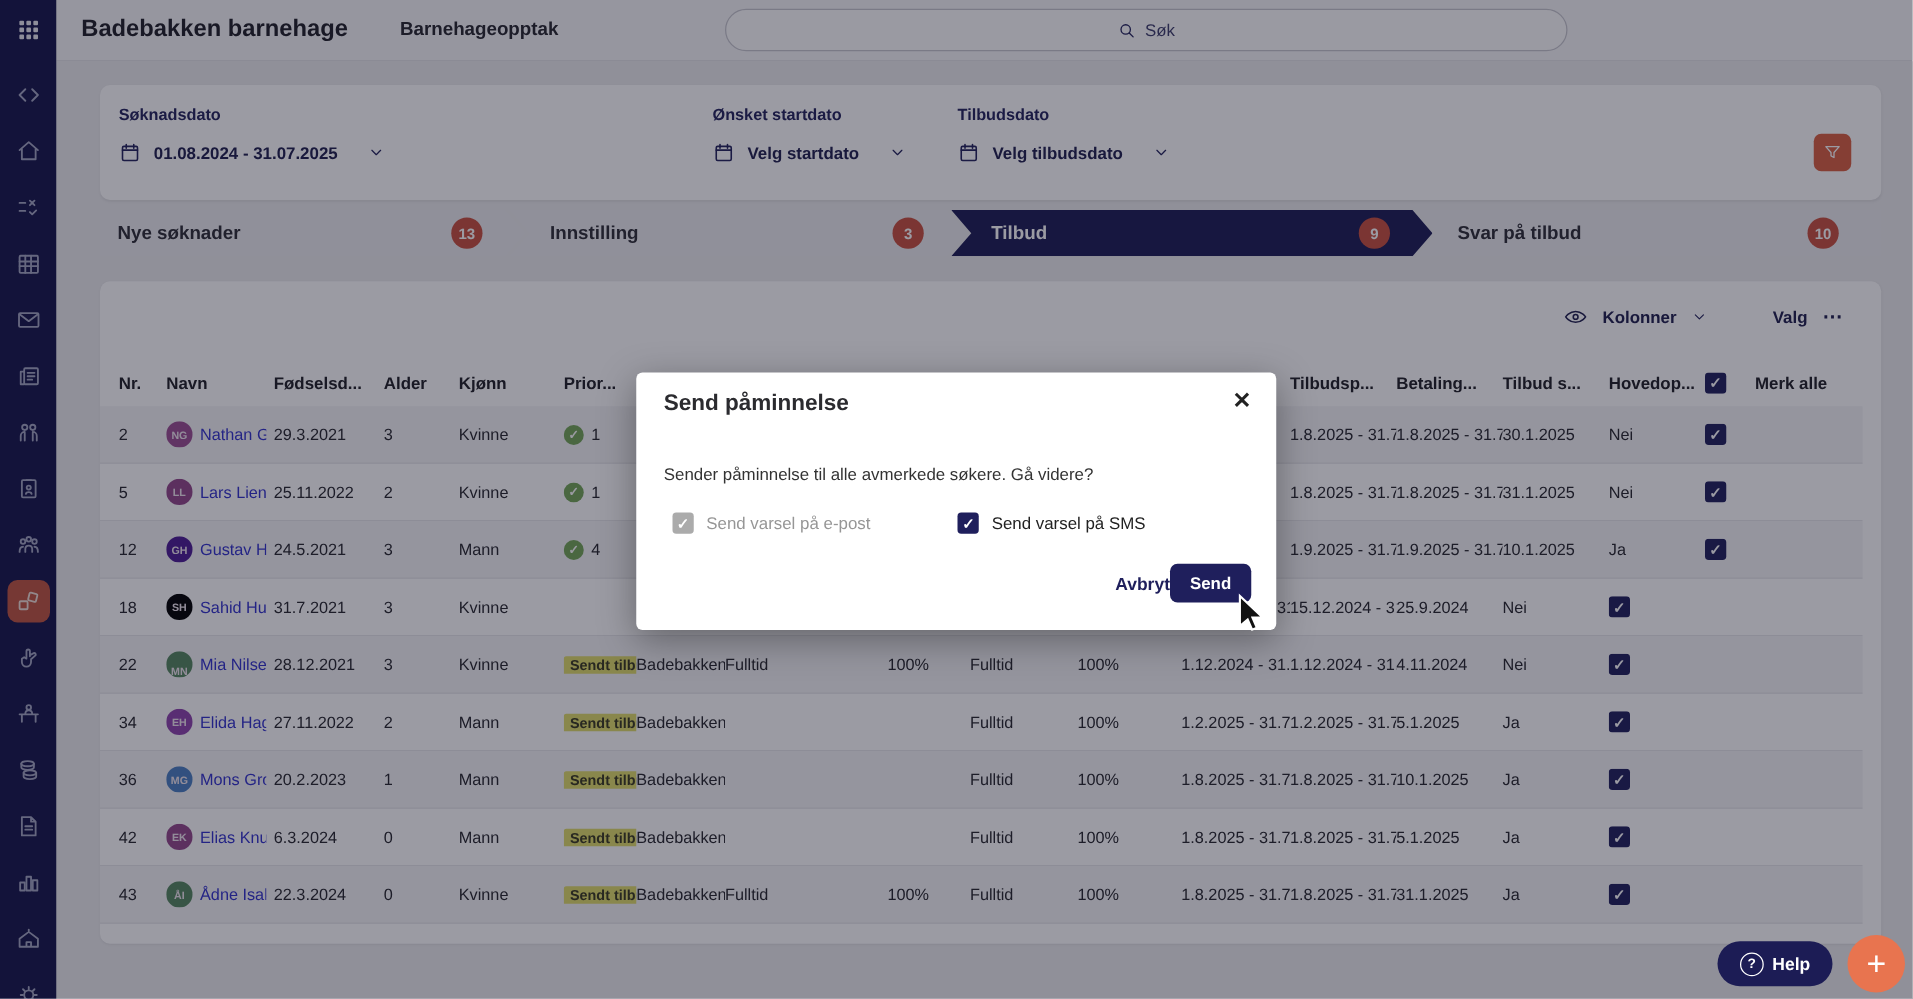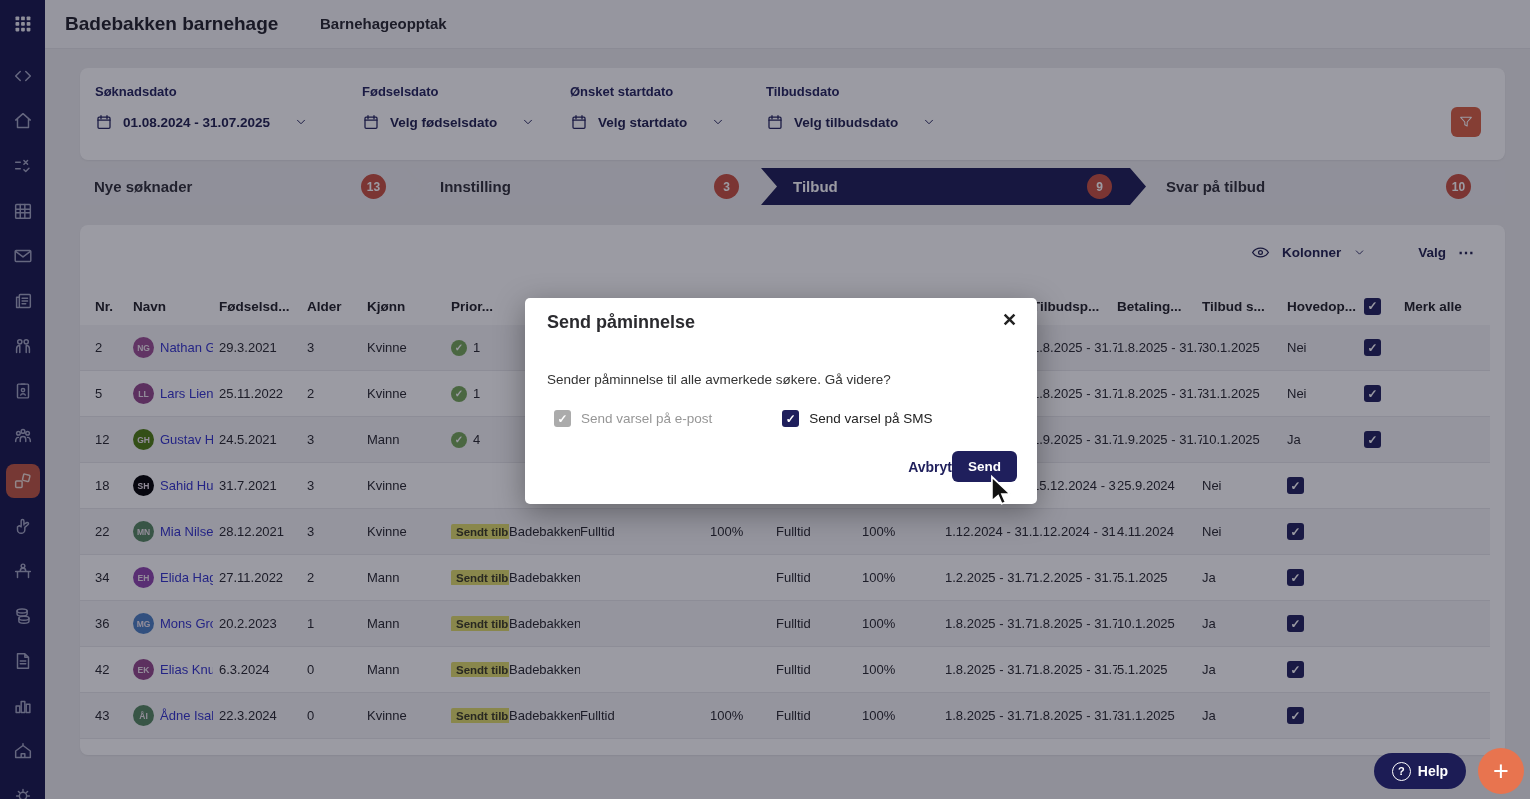--- a/index.html
+++ b/index.html
@@ -78,21 +78,21 @@
   .pcheck{width:16px;height:16px;border-radius:50%;background:#74a657;color:#fff;font-size:10px;font-weight:700;
           display:flex;align-items:center;justify-content:center;}
   .sbadge{background:#e0dc6a;color:#3a3a20;font-size:11.5px;font-weight:600;padding:2px 5px;border-radius:2px;}
   .cbx{width:17px;height:17px;border-radius:3px;background:#1f1f5c;color:#fff;font-size:12px;font-weight:700;
        display:inline-flex;align-items:center;justify-content:center;}
   .cbx.hd{vertical-align:middle;}
 
   
   .overlay{left:0;top:0;width:1530px;height:799px;background:rgba(16,16,36,.42);z-index:50;}
   .modal{left:509px;top:298px;width:512px;height:206px;background:#fff;border-radius:5px;z-index:60;
-         box-shadow:0 8px 30px rgba(0,0,0,.35);margin-left:16px;}
+         box-shadow:0 8px 30px rgba(0,0,0,.35);}
   .m-title{position:absolute;left:22px;top:14px;font-size:18px;font-weight:700;color:#2b2b2f;}
   .m-close{position:absolute;right:20px;top:11px;font-size:18px;font-weight:700;color:#222;cursor:default;}
   .m-msg{position:absolute;left:22px;top:74px;font-size:13.5px;color:#333;}
   .m-checks{position:absolute;left:29px;top:112px;display:flex;align-items:center;gap:10px;font-size:13.5px;}
   .m-cb{width:17px;height:17px;border-radius:3px;color:#fff;font-size:12px;font-weight:700;
         display:inline-flex;align-items:center;justify-content:center;}
   .m-cb.dis{background:#ababab;}
   .m-cb.on{background:#1f1f5c;}
   .m-lab-dis{color:#969696;}
   .m-lab{color:#222;}
@@ -233,44 +233,38 @@
           <circle cx="12" cy="12" r="4"></circle>
           <path d="M12 5v2M12 17v2M5 12h2M17 12h2M7 7l1.5 1.5M15.5 15.5 17 17M17 7l-1.5 1.5M8.5 15.5 7 17"></path>
         </svg>
       </div>
   </div>
 </div>
 
 <div class="abs topbar">
   <div class="app-title">Badebakken barnehage</div>
   <div class="module-tab">Barnehageopptak</div>
+  <div class="search">
+    <svg class="icon-n" viewBox="0 0 24 24" style="width:15px;height:15px;">
+        <circle cx="10.5" cy="10.5" r="6"></circle>
+        <path d="m15 15 5 5"></path>
+      </svg>
+    <span>Søk</span>
+  </div>
 </div>
 
 <div class="abs filter-card">
   <div class="fgroup" style="left:15px;">
     <div class="flabel">Søknadsdato</div>
     <div class="fctrl">
       <svg class="icon-n" viewBox="0 0 24 24">
           <rect x="4" y="5.5" width="16" height="15" rx="1.5"></rect>
           <path d="M4 9.5h16M8 3.5v4M16 3.5v4"></path>
         </svg>
       <span>01.08.2024  -  31.07.2025</span>
-      <svg class="icon-n chev" viewBox="0 0 24 24" style="width:14px;height:14px;">
-          <path d="m6 9 6 6 6-6"></path>
-        </svg>
-    </div>
-  </div>
-  <div class="fgroup" style="left:282px;">
-    <div class="flabel">Fødselsdato</div>
-    <div class="fctrl">
-      <svg class="icon-n" viewBox="0 0 24 24">
-          <rect x="4" y="5.5" width="16" height="15" rx="1.5"></rect>
-          <path d="M4 9.5h16M8 3.5v4M16 3.5v4"></path>
-        </svg>
-      <span>Velg fødselsdato</span>
       <svg class="icon-n chev" viewBox="0 0 24 24" style="width:14px;height:14px;">
           <path d="m6 9 6 6 6-6"></path>
         </svg>
     </div>
   </div>
   <div class="fgroup" style="left:490px;">
     <div class="flabel">Ønsket startdato</div>
     <div class="fctrl">
       <svg class="icon-n" viewBox="0 0 24 24">
           <rect x="4" y="5.5" width="16" height="15" rx="1.5"></rect>
@@ -413,21 +407,21 @@
       <div class="c">1.8.2025 - 31.7.2</div>
       <div class="c">31.1.2025</div>
       <div class="c">Nei</div>
       <div class="c"><span class="cbx">✓</span></div>
       <div class="c"></div>
     </div>
 
     <div class="trow tgrid">
       <div class="c">12</div>
       <div class="c name-c">
-          <span class="avatar" style="background-color: #4d7c0f;">
+          <span class="avatar" style="background-color: #4c1d95;">
             <i>GH</i>
           </span>
           <a class="link">Gustav Ha</a>
         </div>
       <div class="c">24.5.2021</div>
       <div class="c">3</div>
       <div class="c">Mann</div>
       <div class="c prio">
           <span class="pcheck">✓</span>
           <span>4</span>
@@ -468,21 +462,21 @@
       <div class="c">15.12.2024 - 31.7</div>
       <div class="c">25.9.2024</div>
       <div class="c">Nei</div>
       <div class="c"><span class="cbx">✓</span></div>
       <div class="c"></div>
     </div>
 
     <div class="trow tgrid">
       <div class="c">22</div>
       <div class="c name-c">
-          <span class="avatar" style="background-color: rgb(85, 135, 95);">
+          <span class="avatar" style="background-color: rgb(85, 135, 95); align-items: flex-end;">
             <i>MN</i>
           </span>
           <a class="link">Mia Nilser</a>
         </div>
       <div class="c">28.12.2021</div>
       <div class="c">3</div>
       <div class="c">Kvinne</div>
 
       <div class="c"><span class="sbadge">Sendt tilbud</span></div>
       <div class="c">Badebakken barneha</div>

